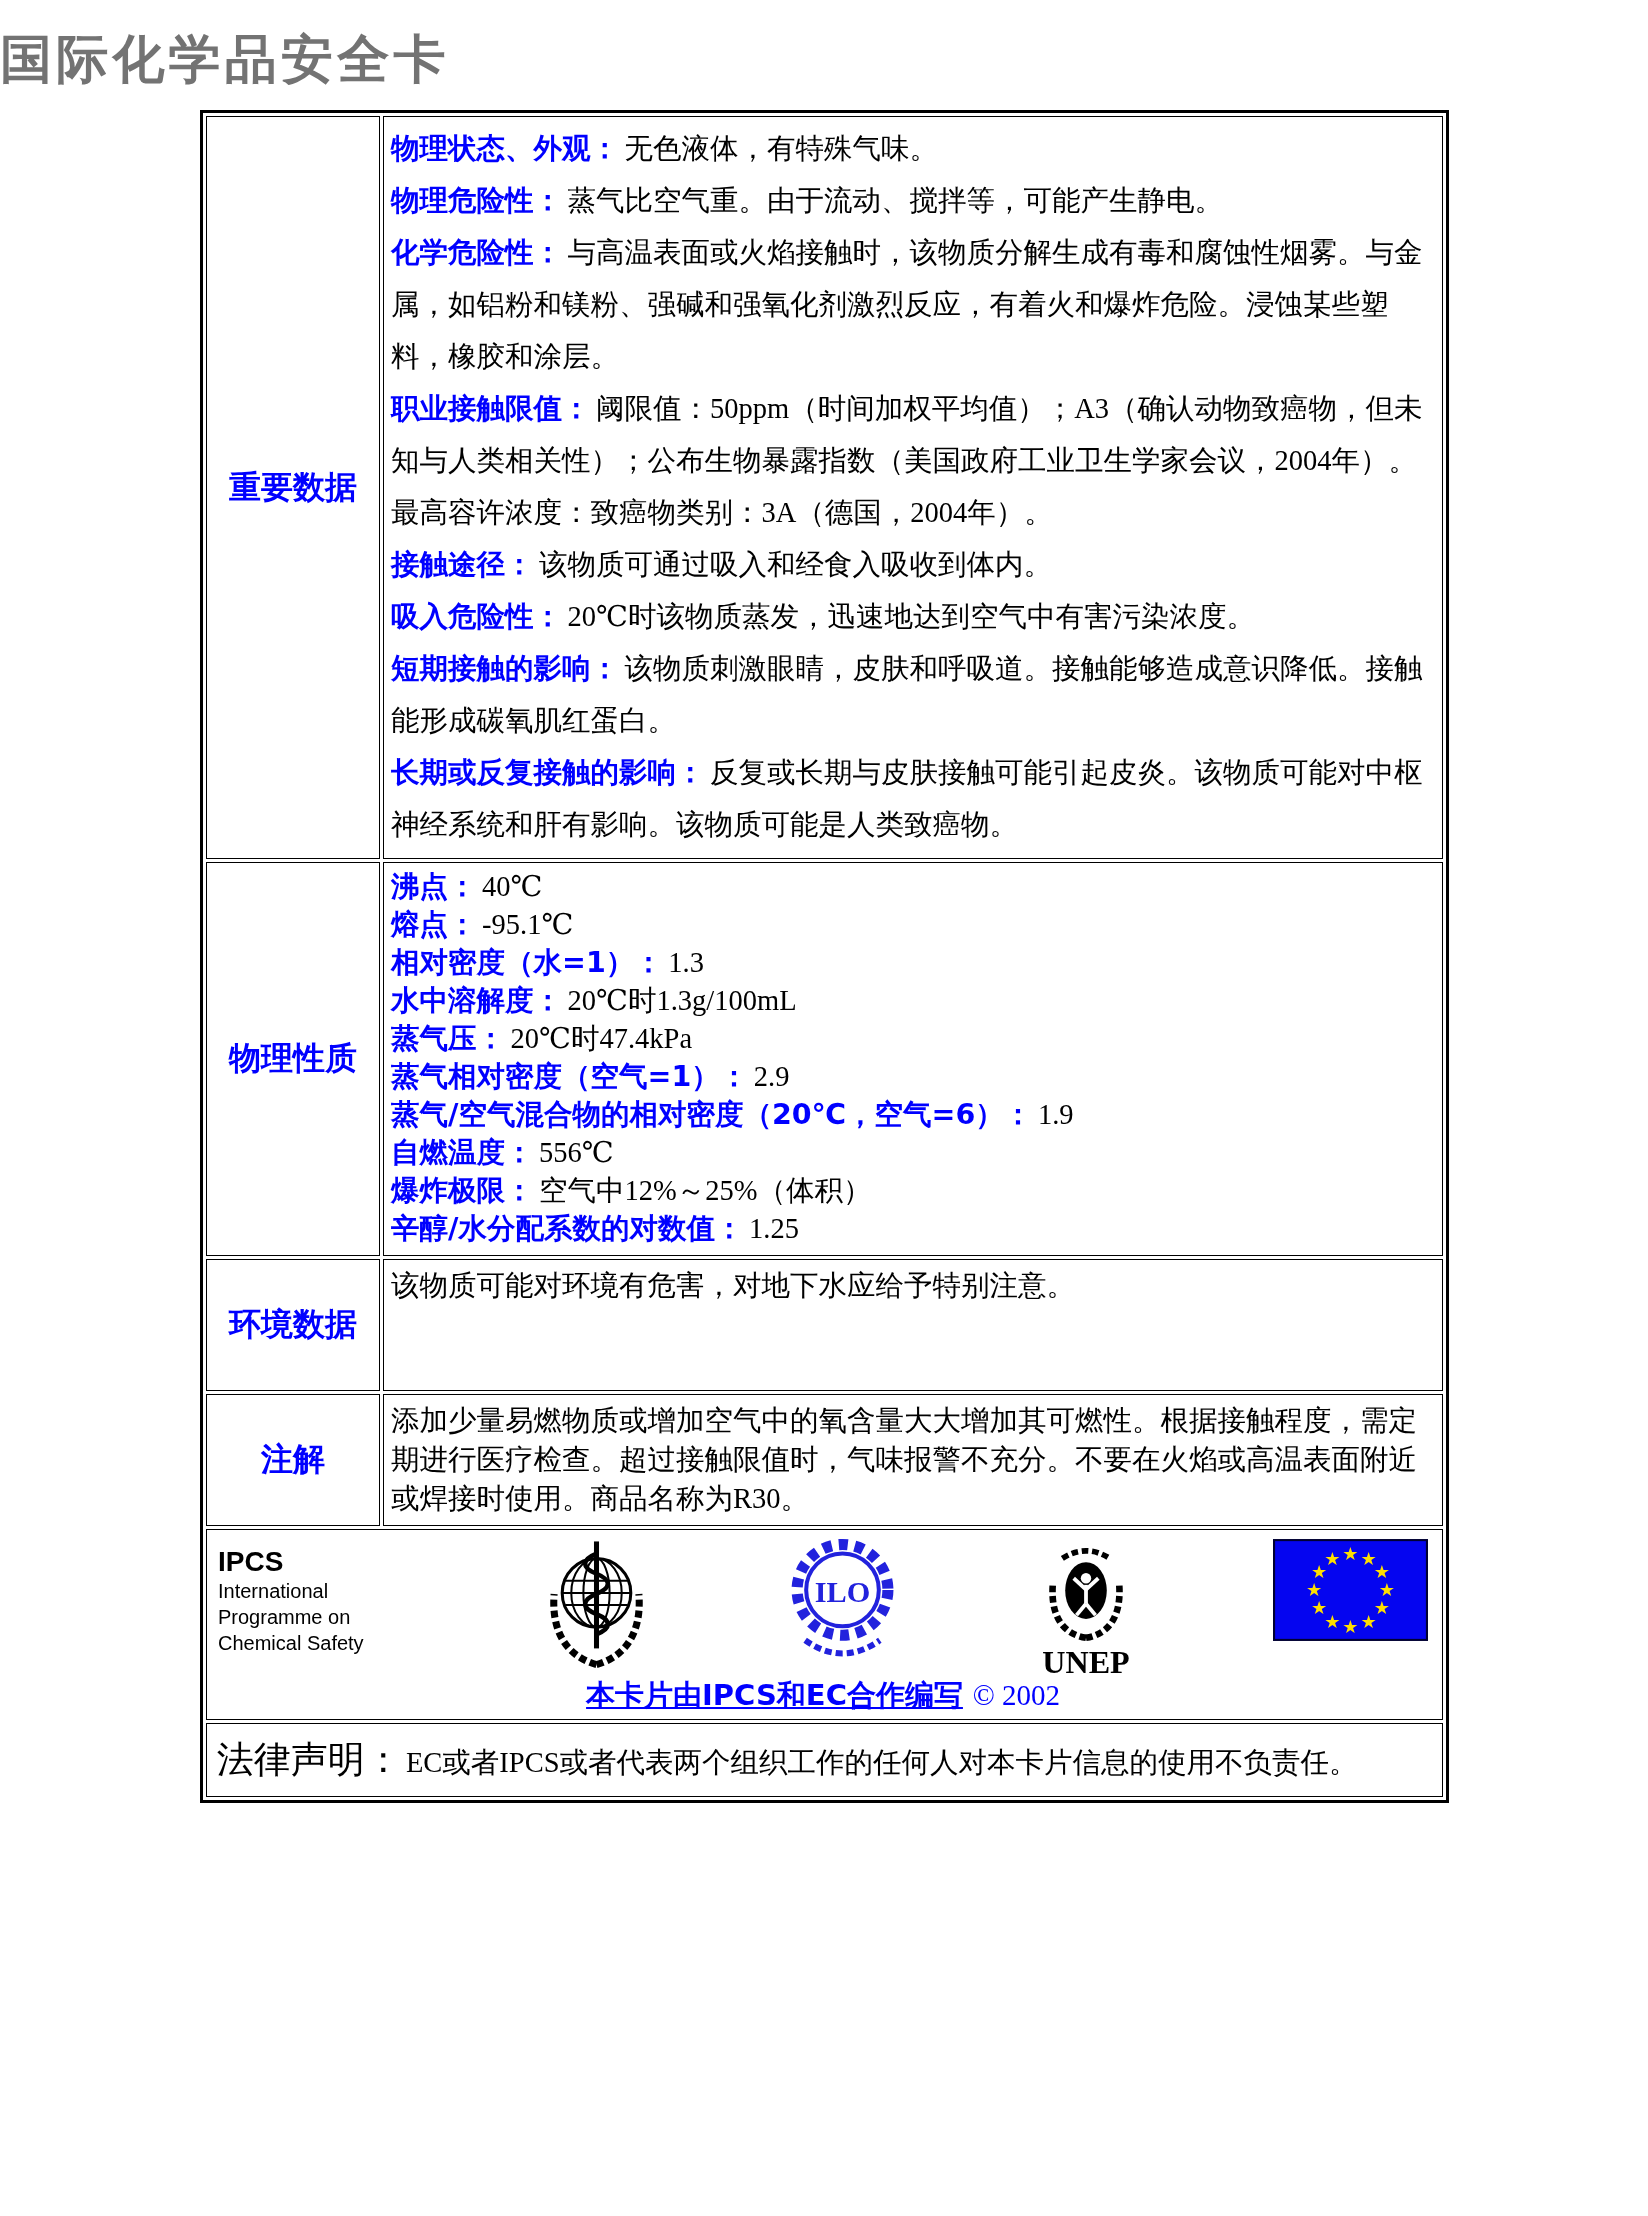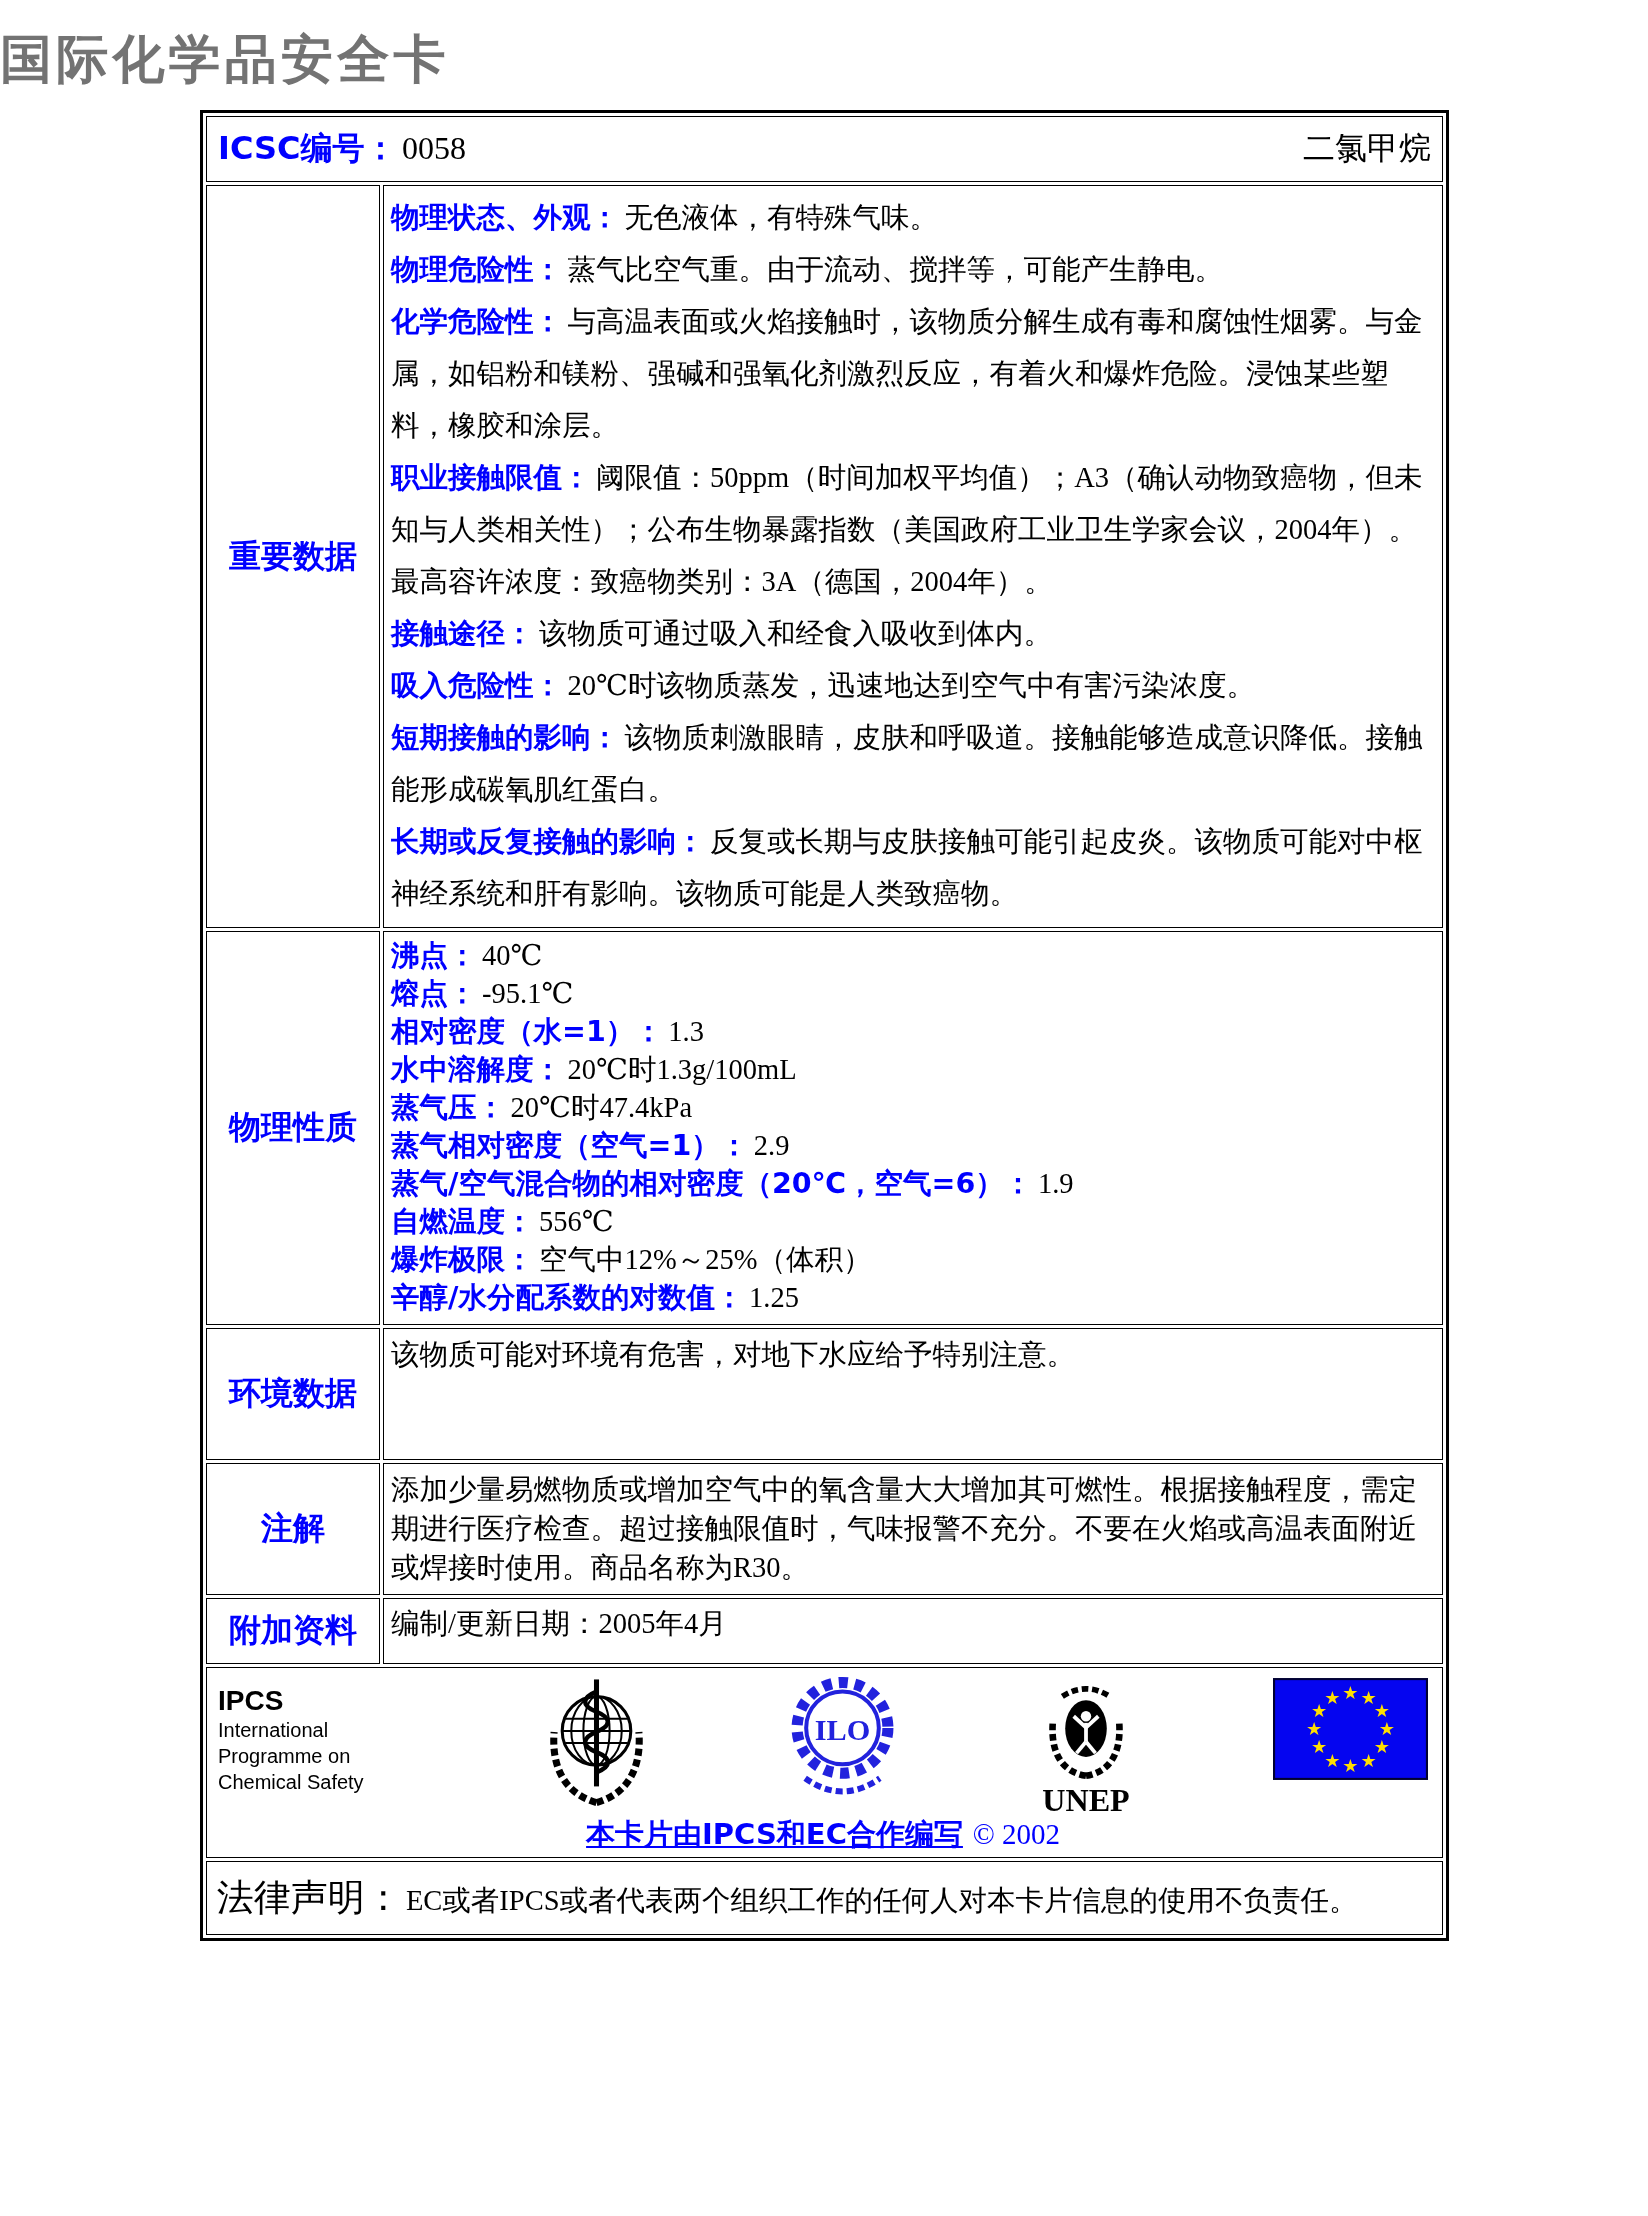--- a/index.html
+++ b/index.html
@@ -64,30 +64,20 @@
 </head>
 <body>
 
 <div>
 
   <h1 class="title">国际化学品安全卡</h1>
 
   <table class="card">
 
     <tbody>
-        <tr>
-      <td colspan="2" class="header-cell">
-        <div class="header-flex">
-          <div class="icsc-no">
-            <span class="k">ICSC编号：</span><span class="num">0058</span>
-          </div>
-          <div class="substance">二氯甲烷</div>
-        </div>
-      </td>
-    </tr>
 
     <tr>
       <td class="label-cell">重要数据</td>
       <td class="content-cell imp">
         <p><span class="k">物理状态、外观：</span><span class="v">无色液体，有特殊气味。</span></p>
         <p><span class="k">物理危险性：</span><span class="v">蒸气比空气重。由于流动、搅拌等，可能产生静电。</span></p>
         <p><span class="k">化学危险性：</span><span class="v">与高温表面或火焰接触时，该物质分解生成有毒和腐蚀性烟雾。与金属，如铝粉和镁粉、强碱和强氧化剂激烈反应，有着火和爆炸危险。浸蚀某些塑料，橡胶和涂层。</span></p>
         <p><span class="k">职业接触限值：</span><span class="v">阈限值：50ppm（时间加权平均值）；A3（确认动物致癌物，但未知与人类相关性）；公布生物暴露指数（美国政府工业卫生学家会议，2004年）。最高容许浓度：致癌物类别：3A（德国，2004年）。</span></p>
         <p><span class="k">接触途径：</span><span class="v">该物质可通过吸入和经食入吸收到体内。</span></p>
         <p><span class="k">吸入危险性：</span><span class="v">20℃时该物质蒸发，迅速地达到空气中有害污染浓度。</span></p>
@@ -119,26 +109,20 @@
       </td>
     </tr>
 
     <tr>
       <td class="label-cell">注解</td>
       <td class="content-cell notes-cell">
         <p class="plain">添加少量易燃物质或增加空气中的氧含量大大增加其可燃性。根据接触程度，需定期进行医疗检查。超过接触限值时，气味报警不充分。不要在火焰或高温表面附近或焊接时使用。商品名称为R30。</p>
       </td>
     </tr>
 
-    <tr>
-      <td class="label-cell">附加资料</td>
-      <td class="content-cell add-cell">
-        <p class="plain">编制/更新日期：2005年4月</p>
-      </td>
-    </tr>
 
     <tr>
       <td colspan="2" class="footer-cell">
         <div class="footer-top">
           <div class="ipcs-block">
             <div class="ipcs-title">IPCS</div>
             <div class="ipcs-line">International</div>
             <div class="ipcs-line">Programme on</div>
             <div class="ipcs-line">Chemical Safety</div>
           </div>

